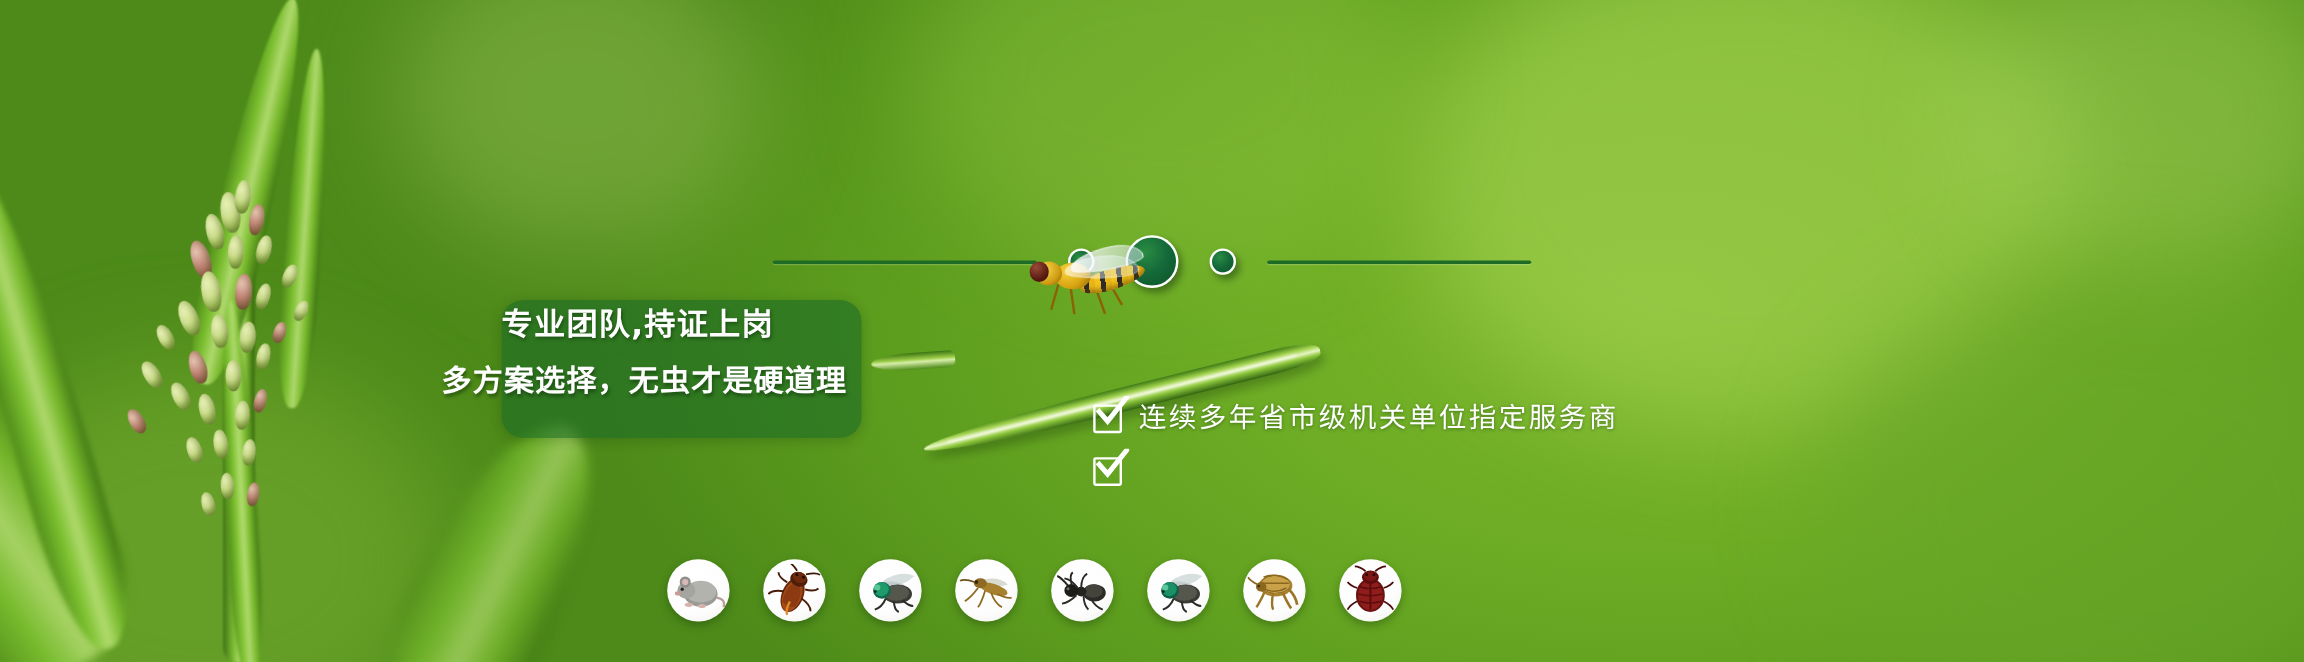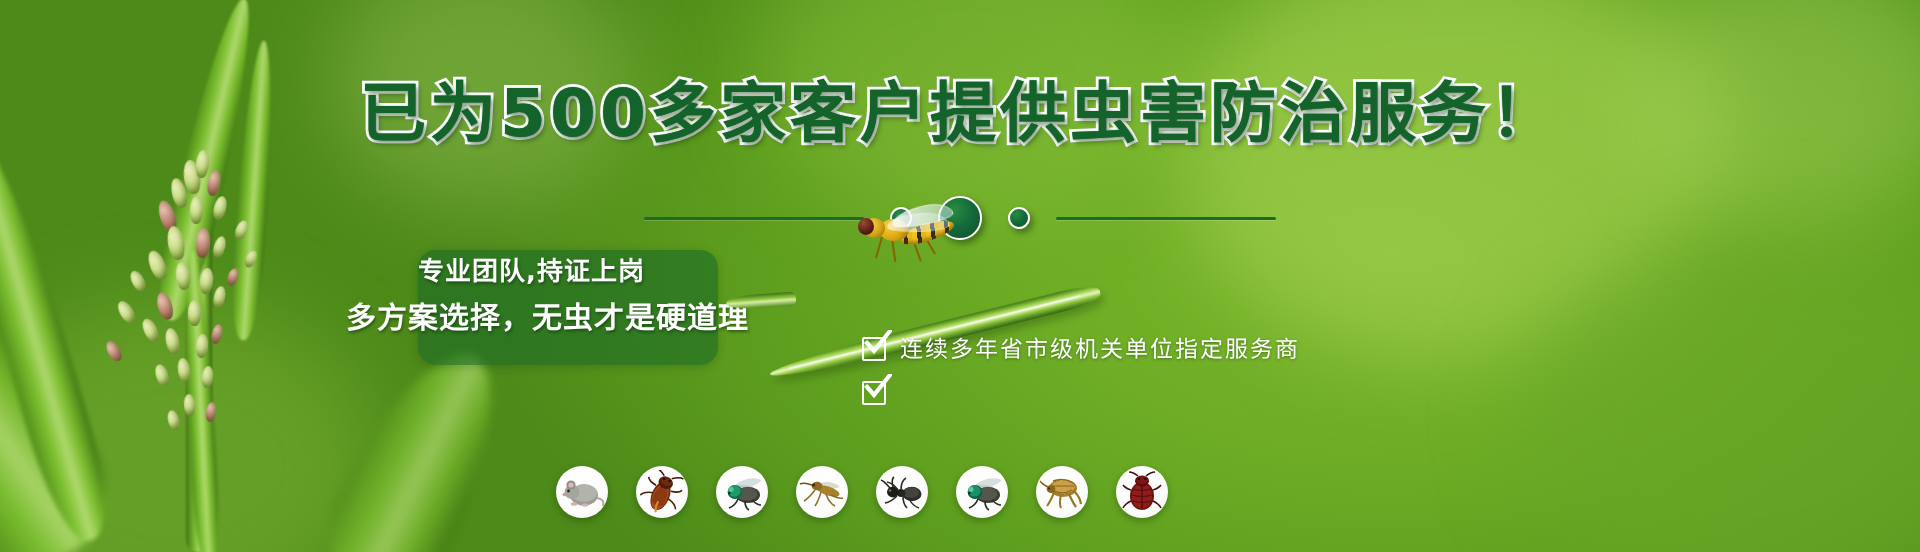--- a/index.html
+++ b/index.html
@@ -107,21 +107,21 @@
     box-shadow:0 2px 10px rgba(10,40,8,.20);
   }
   .panel-text {
     position:absolute; left:340px; top:256px; width:420px;
     color:#ffffff; font-weight:700;
     font-family:"DejaVu Sans","Liberation Sans",sans-serif;
     text-shadow:1px 2px 3px rgba(12,45,10,.55);
   }
   .panel-text .ln { white-space:nowrap; }
   .panel-text .ln1 { font-size:26px; line-height:30px; margin-left:78px; letter-spacing:1px;}
-  .panel-text .ln2 { font-size:30px; line-height:31px; margin-top:16px; margin-left:6px; letter-spacing:1px;}
+  .panel-text .ln2 { font-size:25px; line-height:31px; margin-top:16px; margin-left:28px; letter-spacing:1px;}
   .panel-text .ln3 { font-size:27px; line-height:31px; margin-top:16px; margin-left:6px; letter-spacing:1px;}
 
   
   .leafwrap { position:absolute; left:760px; top:208px; width:440px; height:150px; pointer-events:none; }
   .leaf {
     position:absolute; left:0; top:74px; width:340px; height:20px;
     transform:rotate(-14deg); transform-origin:right center;
     background:linear-gradient(180deg,#3e7a14 0%,#9fd14b 28%,#e6f5c2 48%,#8ec73c 66%,#2f6410 100%);
     border-radius:60% 14% 14% 60% / 60% 50% 50% 60%;
     filter:blur(.4px);
@@ -170,21 +170,21 @@
     filter:blur(.3px);
   }
   .fly .wing.w2 { left:32px; top:9px; transform:rotate(-2deg); opacity:.72; }
   .fly .leg { position:absolute; width:2px; background:#8a6205; transform-origin:top center; }
   .fly .lg1 { left:26px; top:33px; height:22px; transform:rotate(16deg); }
   .fly .lg2 { left:36px; top:34px; height:24px; transform:rotate(-8deg); }
   .fly .lg3 { left:56px; top:33px; height:26px; transform:rotate(-20deg); }
   .fly .lg4 { left:68px; top:31px; height:22px; transform:rotate(-30deg); }
 
   
-  .checklist { position:absolute; left:862px; top:336px; }
+  .checklist { position:absolute; left:911px; top:336px; }
   .check-row { display:flex; align-items:center; gap:14px; margin-bottom:19px; }
   .cbox { position:relative; width:24px; height:24px; flex:0 0 24px; }
   .cbox .sq {
     position:absolute; inset:0; border:2px solid #ffffff; border-radius:2px;
   }
   .cbox .tick {
     position:absolute; left:2px; top:-7px; width:28px; height:26px;
   }
   .check-label {
     color:#ffffff; font-size:23px; line-height:26px; font-weight:400;
@@ -258,23 +258,20 @@
         <div class="bud" style="left: 168px; top: 410px; width: 11px; height: 20px; transform: rotate(-14deg);"></div>
         <div class="bud" style="left: 120px; top: 300px; width: 13px; height: 24px; transform: rotate(-32deg);"></div>
         <div class="bud red" style="left: 108px; top: 340px; width: 12px; height: 22px; transform: rotate(-30deg);"></div>
         <div class="bud" style="left: 132px; top: 270px; width: 12px; height: 22px; transform: rotate(-28deg);"></div>
         <div class="bud" style="left: 236px; top: 220px; width: 11px; height: 20px; transform: rotate(22deg);"></div>
         <div class="bud" style="left: 246px; top: 250px; width: 10px; height: 18px; transform: rotate(26deg);"></div>
         <div class="bud red" style="left: 228px; top: 268px; width: 10px; height: 18px; transform: rotate(18deg);"></div>
       </div>
   </div>
 
-  <div class="headline">
-    <span class="inner">已为500多家客户提供虫害防治服务！</span>
-  </div>
 
   <div class="divider">
     <span class="rule"></span>
     <span class="dot sm"></span>
     <span class="dot lg"></span>
     <span class="dot sm"></span>
     <span class="rule"></span>
   </div>
 
   <div class="panel"></div>

